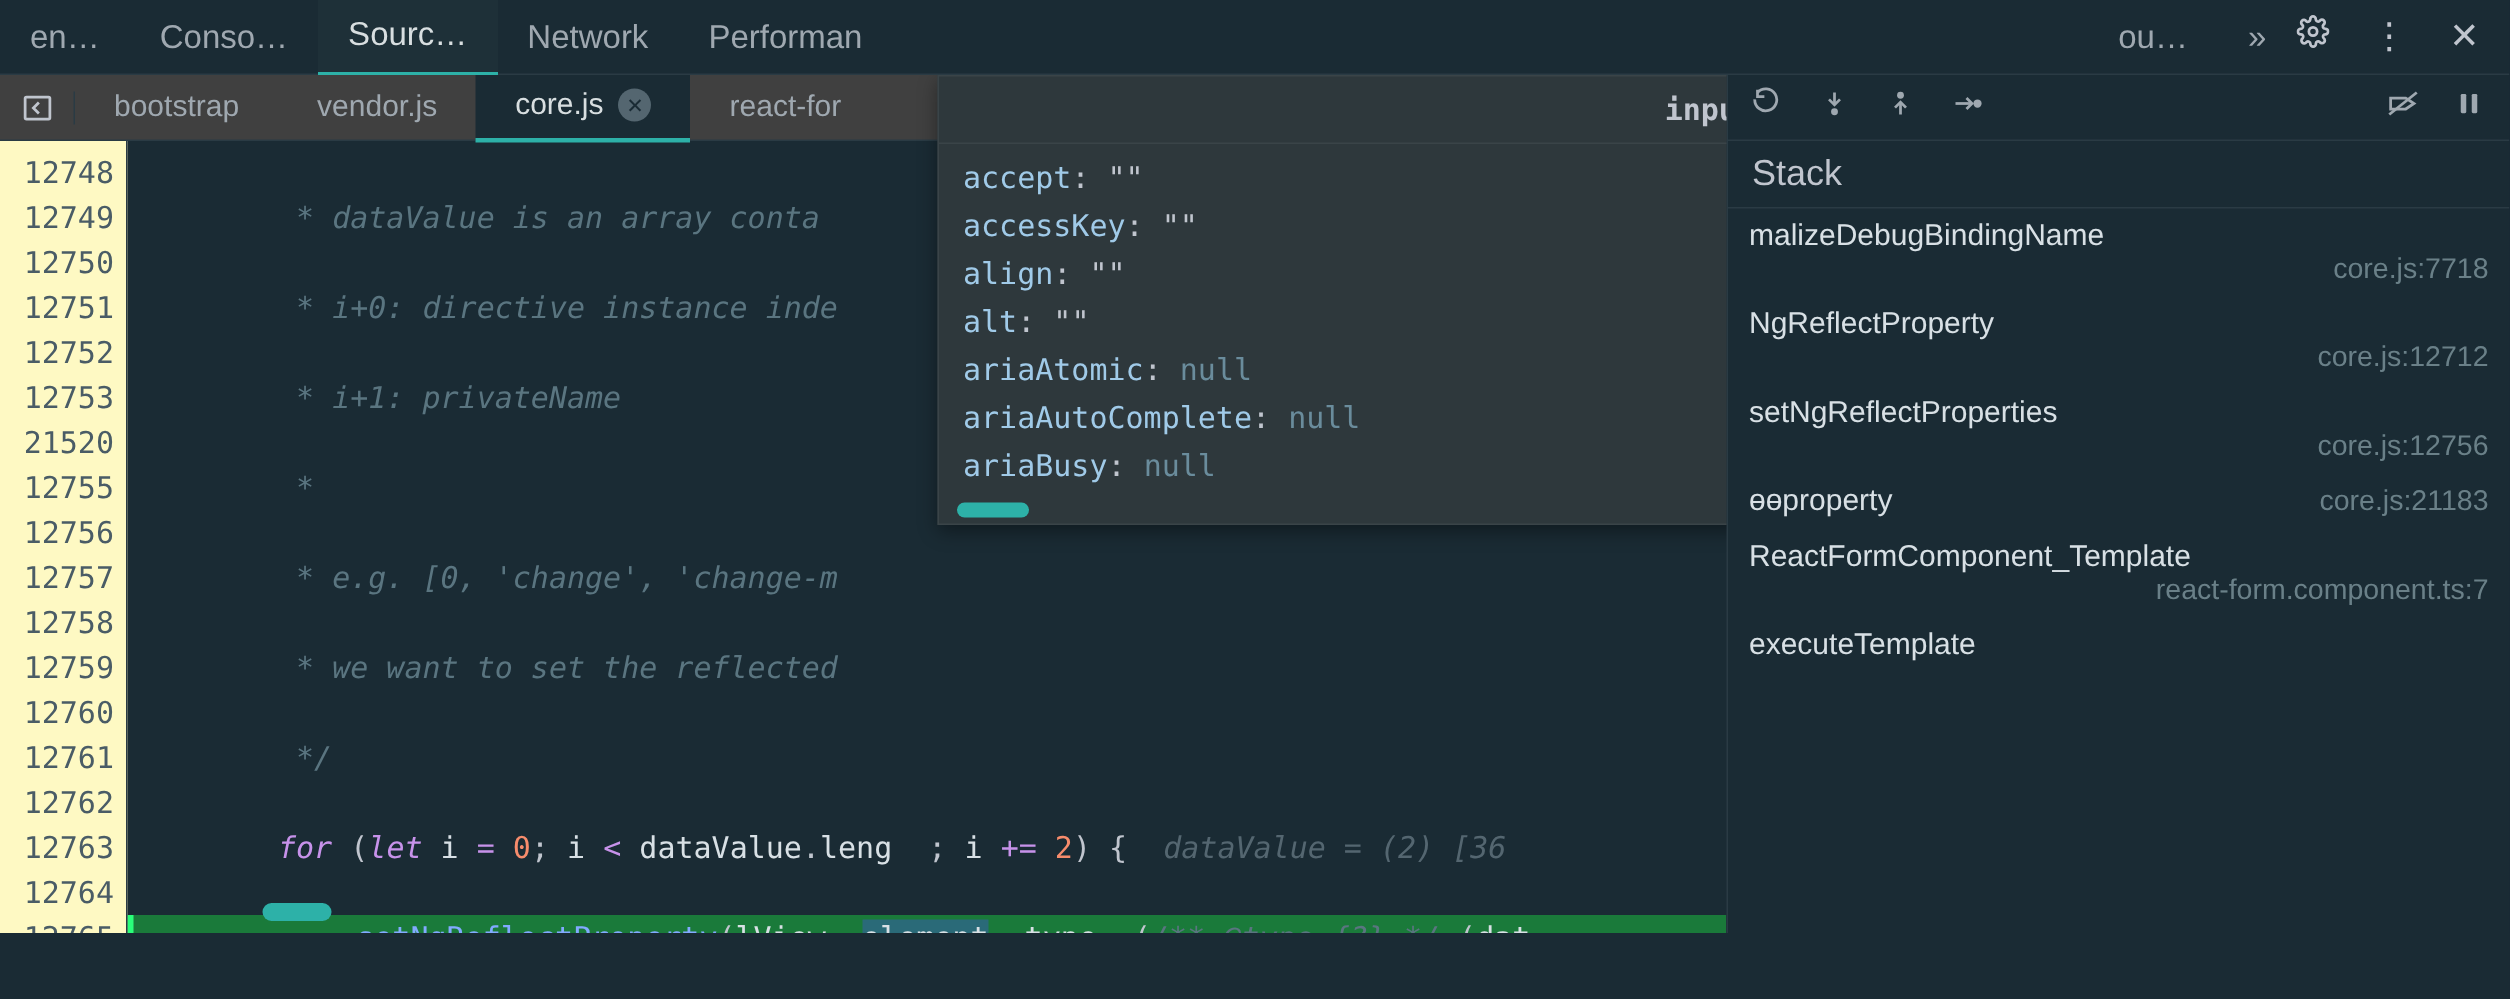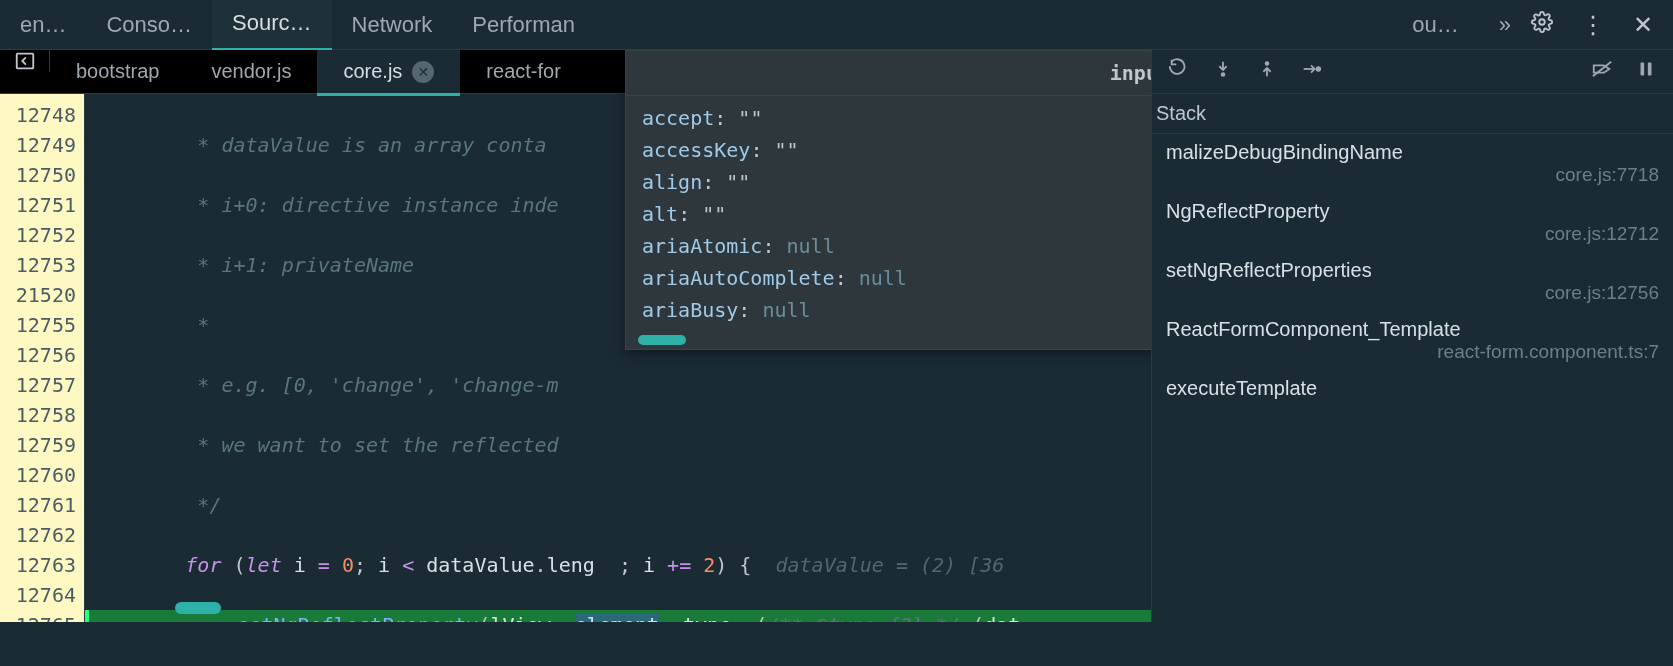--- a/index.html
+++ b/index.html
@@ -38,23 +38,23 @@
   display: flex;
   align-items: center;
   gap: 28px;
   padding-right: 20px;
 }
 .top-right-icons span { color: #c0c5ce; cursor: pointer; font-size: 24px; }
 
 .file-tabs {
   display: flex;
   height: 44px;
-  background: #000000;
+  background: #404040;
   border-bottom: 1px solid #2a3b44;
-  align-items: flex-start;
+  align-items: center;
 }
 .toggle-nav {
   width: 50px;
   display: flex;
   align-items: center;
   justify-content: center;
   border-right: 1px solid #2a3b44;
 }
 .file-tab {
   padding: 10px 26px;
@@ -168,22 +168,22 @@
   height: 44px;
   border-bottom: 1px solid #2a3b44;
   display: flex;
   align-items: center;
   justify-content: space-between;
   padding: 0 16px;
 }
 .dbg-group { display: flex; gap: 22px; }
 .dbg-group span { color: #9fa8b0; font-size: 22px; cursor: pointer; }
 .callstack-hdr {
-  padding: 8px 4px;
-  font-size: 20px;
+  padding: 8px 16px;
+  font-size: 24px;
   border-bottom: 1px solid #2a3b44;
   color: #c0c5ce;
 }
 .callstack {
   flex: 1;
   overflow-y: hidden;
 }
 .frame {
   padding: 7px 14px;
 }
@@ -346,20 +346,24 @@
         <div class="frame-loc">core.js:7718</div>
       </div>
       <div class="frame double">
         <div class="frame-name">NgReflectProperty</div>
         <div class="frame-loc">core.js:12712</div>
       </div>
       <div class="frame double">
         <div class="frame-name">setNgReflectProperties</div>
         <div class="frame-loc">core.js:12756</div>
       </div>
+      <div class="frame single">
+        <div class="frame-name">ɵɵproperty</div>
+        <div class="frame-loc">core.js:21183</div>
+      </div>
       <div class="frame double">
         <div class="frame-name">ReactFormComponent_Template</div>
         <div class="frame-loc">react-form.component.ts:7</div>
       </div>
       <div class="frame single">
         <div class="frame-name">executeTemplate</div>
         <div class="frame-loc"></div>
       </div>
     </div>
   </div>

